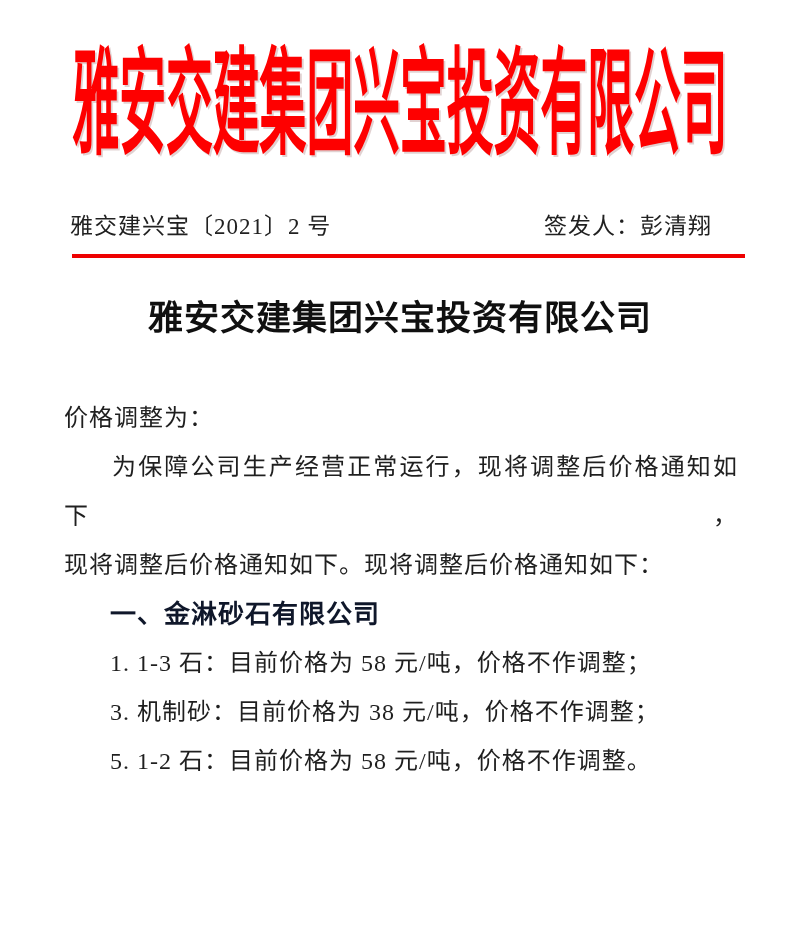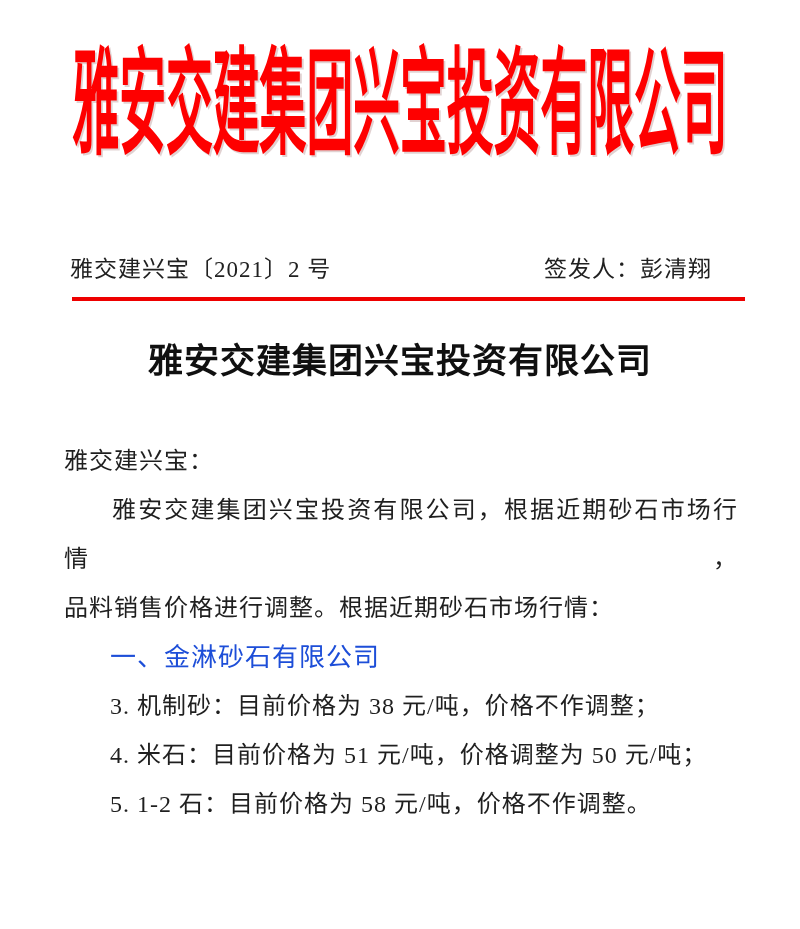--- a/index.html
+++ b/index.html
@@ -45,21 +45,21 @@
   .meta-row {
     margin: 26px 56px 0 70px;
     display: flex;
     justify-content: space-between;
     align-items: baseline;
     font-size: 23px;
     line-height: 30px;
     color: #212121;
     letter-spacing: 1px;
   }
-  .issuer { padding-right: 32px; margin-top: 43px; }
+  .issuer { padding-right: 32px; }
 
   
   .red-rule {
     margin: 12px 55px 0 72px;
     height: 4px;
     background: var(--rule-red);
   }
 
   
   .doc-title {
@@ -80,23 +80,23 @@
     line-height: 49px;
     letter-spacing: 1px;
     color: var(--ink);
   }
   .para-line { text-align: justify; }
   .para-line.fill { text-align-last: justify; }
   .para-line.indent { text-indent: 48px; }
   .section-heading {
     padding-left: 46px;
     font-family: "Liberation Sans", "DejaVu Sans", sans-serif;
-    font-weight: 400;
+    font-weight: 700;
     font-size: 26px;
-    color: #1d4ed8;
+    color: #0f172a;
   }
   .price-list { list-style: none; }
   .price-item { padding-left: 46px; }
 </style>
 </head>
 <body>
 
 <div class="page">
 
   <div class="letterhead">
@@ -109,29 +109,29 @@
   </div>
 
   <div class="red-rule"></div>
 
   <h1 class="doc-title">
     <span>雅安交建集团兴宝投资有限公司</span>
   </h1>
 
   <div class="doc-body">
 
-    <div class="para-line">雅交建兴宝：</div>
+    <div class="para-line">价格调整为：</div>
 
     <div class="paragraph">
-      <div class="para-line indent fill">雅安交建集团兴宝投资有限公司，根据近期砂石市场行情，</div>
-      <div class="para-line">品料销售价格进行调整。根据近期砂石市场行情：</div>
+      <div class="para-line indent fill">为保障公司生产经营正常运行，现将调整后价格通知如下，</div>
+      <div class="para-line">现将调整后价格通知如下。现将调整后价格通知如下：</div>
     </div>
 
     <div class="section-heading">一、金淋砂石有限公司</div>
 
     <ol class="price-list">
+      <li class="price-item">1. 1-3 石：目前价格为 58 元/吨，价格不作调整；</li>
       <li class="price-item">3. 机制砂：目前价格为 38 元/吨，价格不作调整；</li>
-      <li class="price-item">4. 米石：目前价格为 51 元/吨，价格调整为 50 元/吨；</li>
       <li class="price-item">5. 1-2 石：目前价格为 58 元/吨，价格不作调整。</li>
     </ol>
 
   </div>
 </div>
 
 </body></html>

